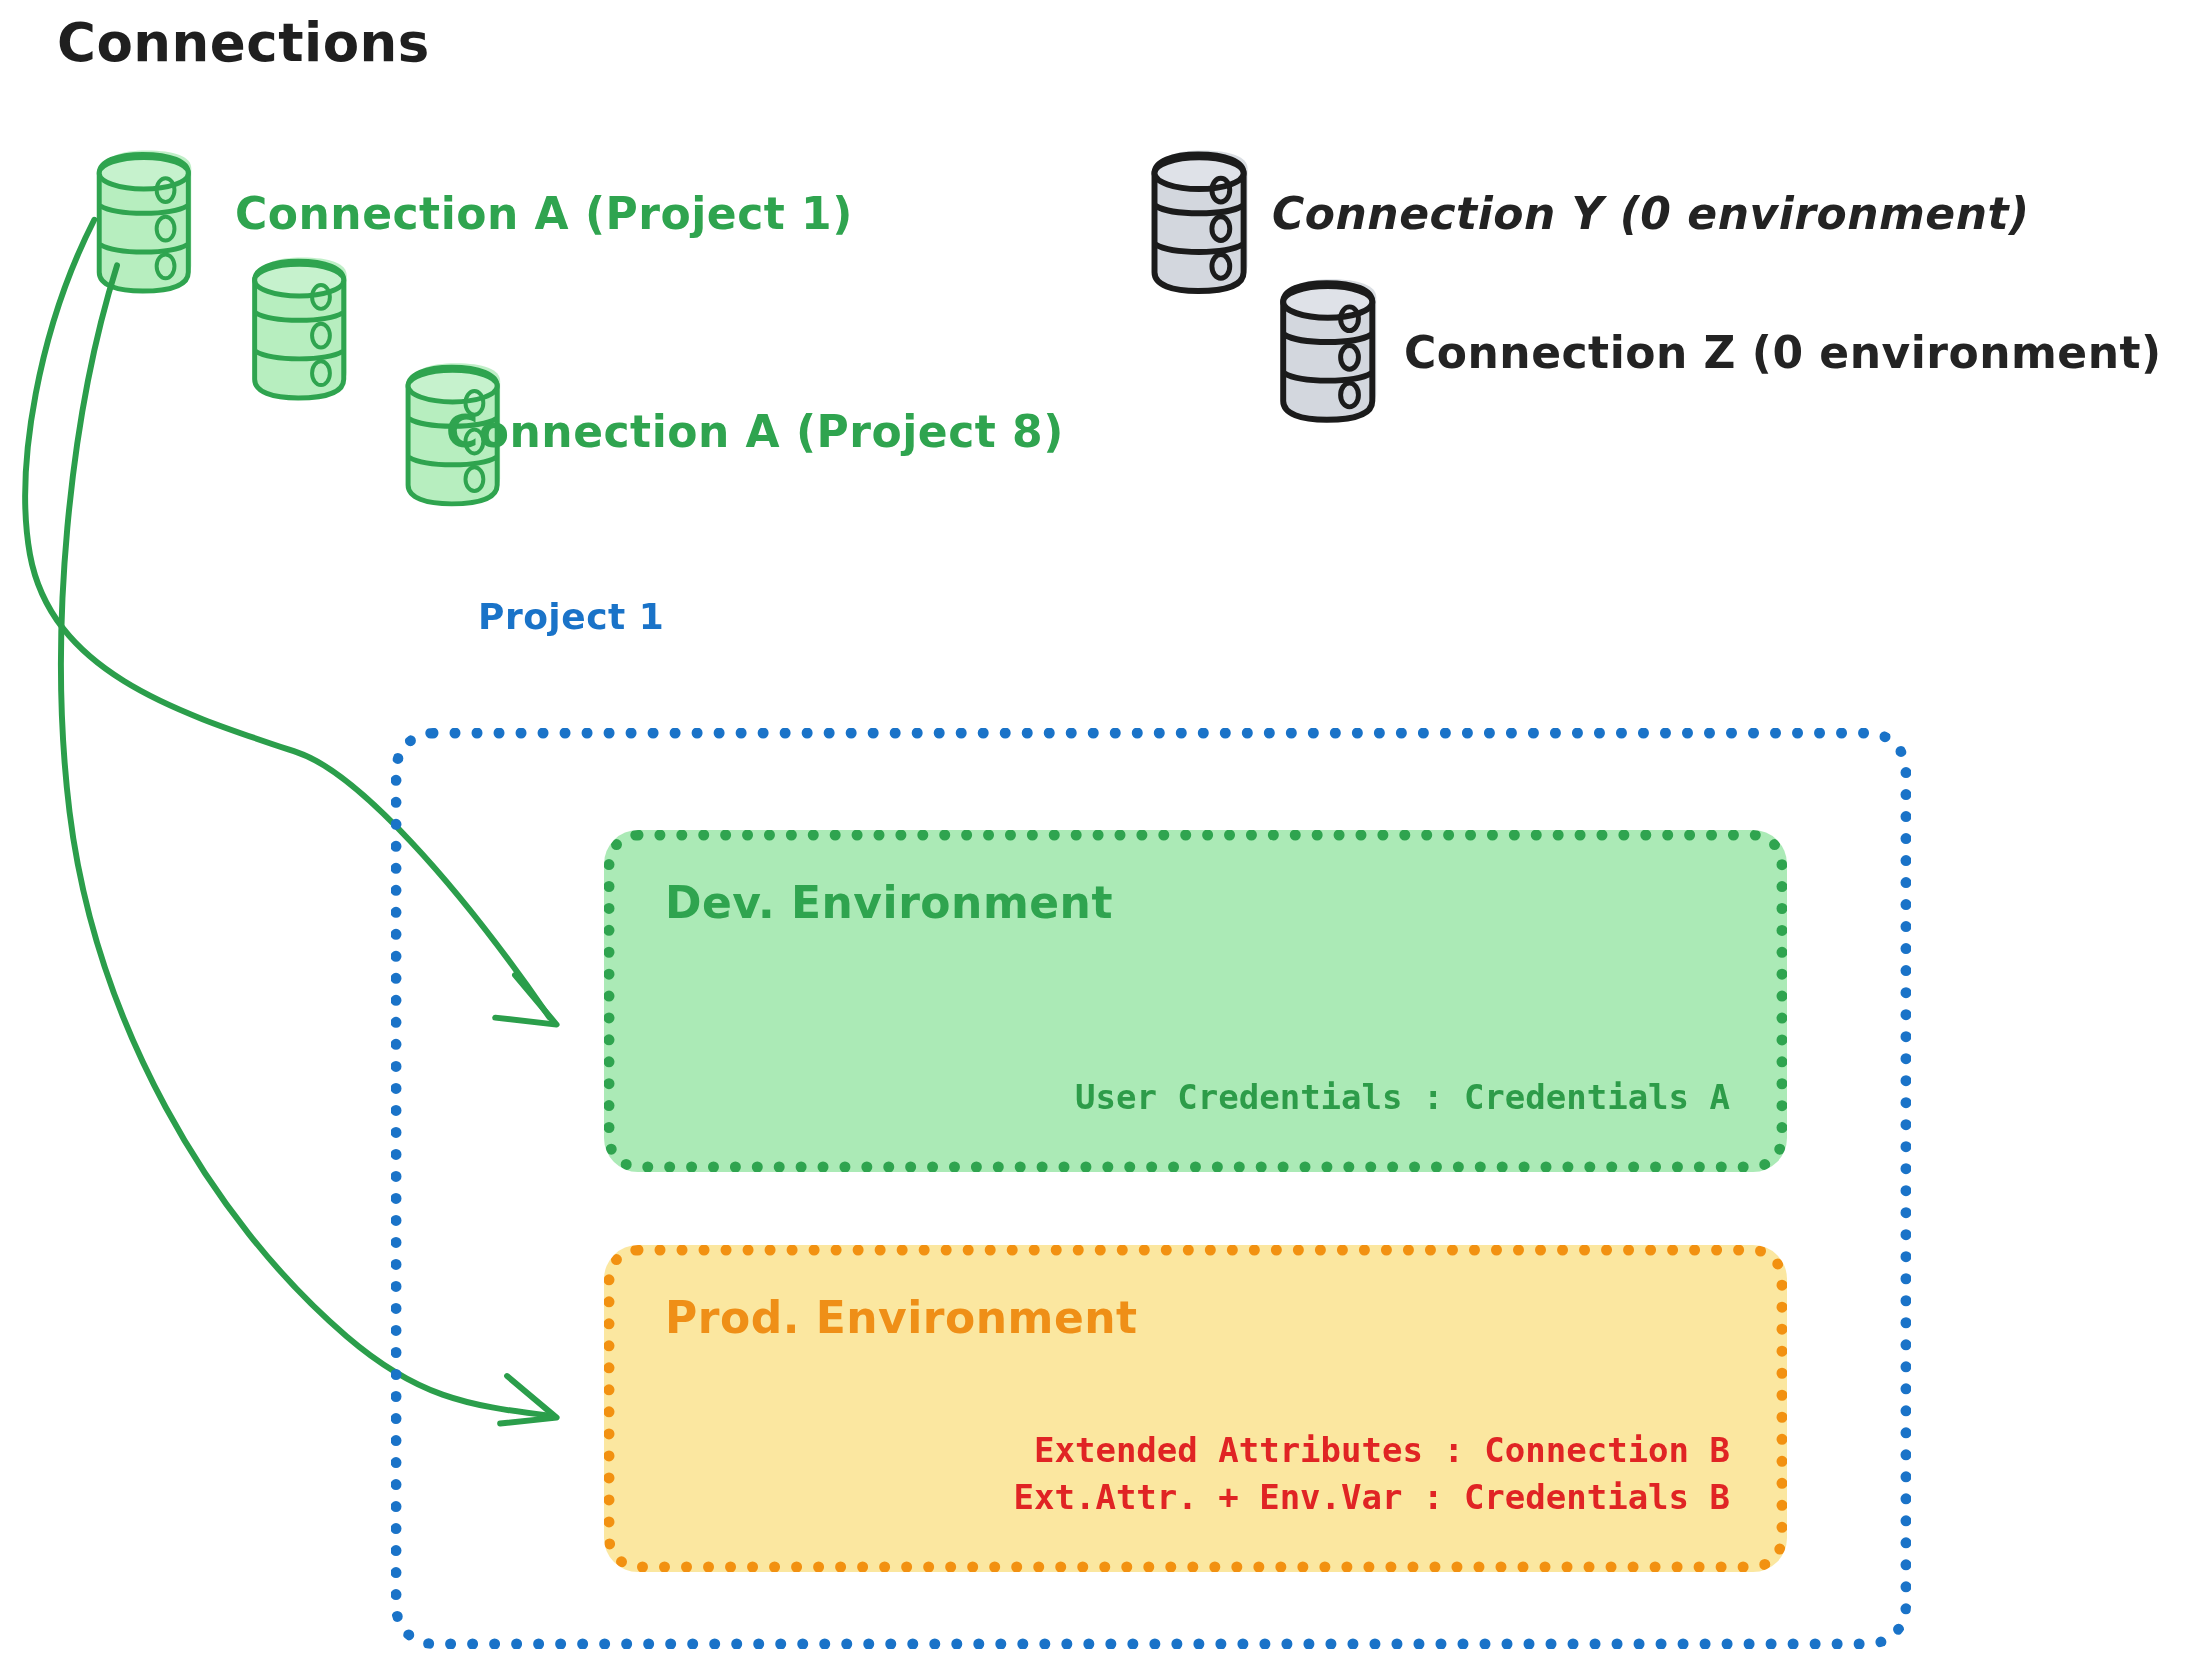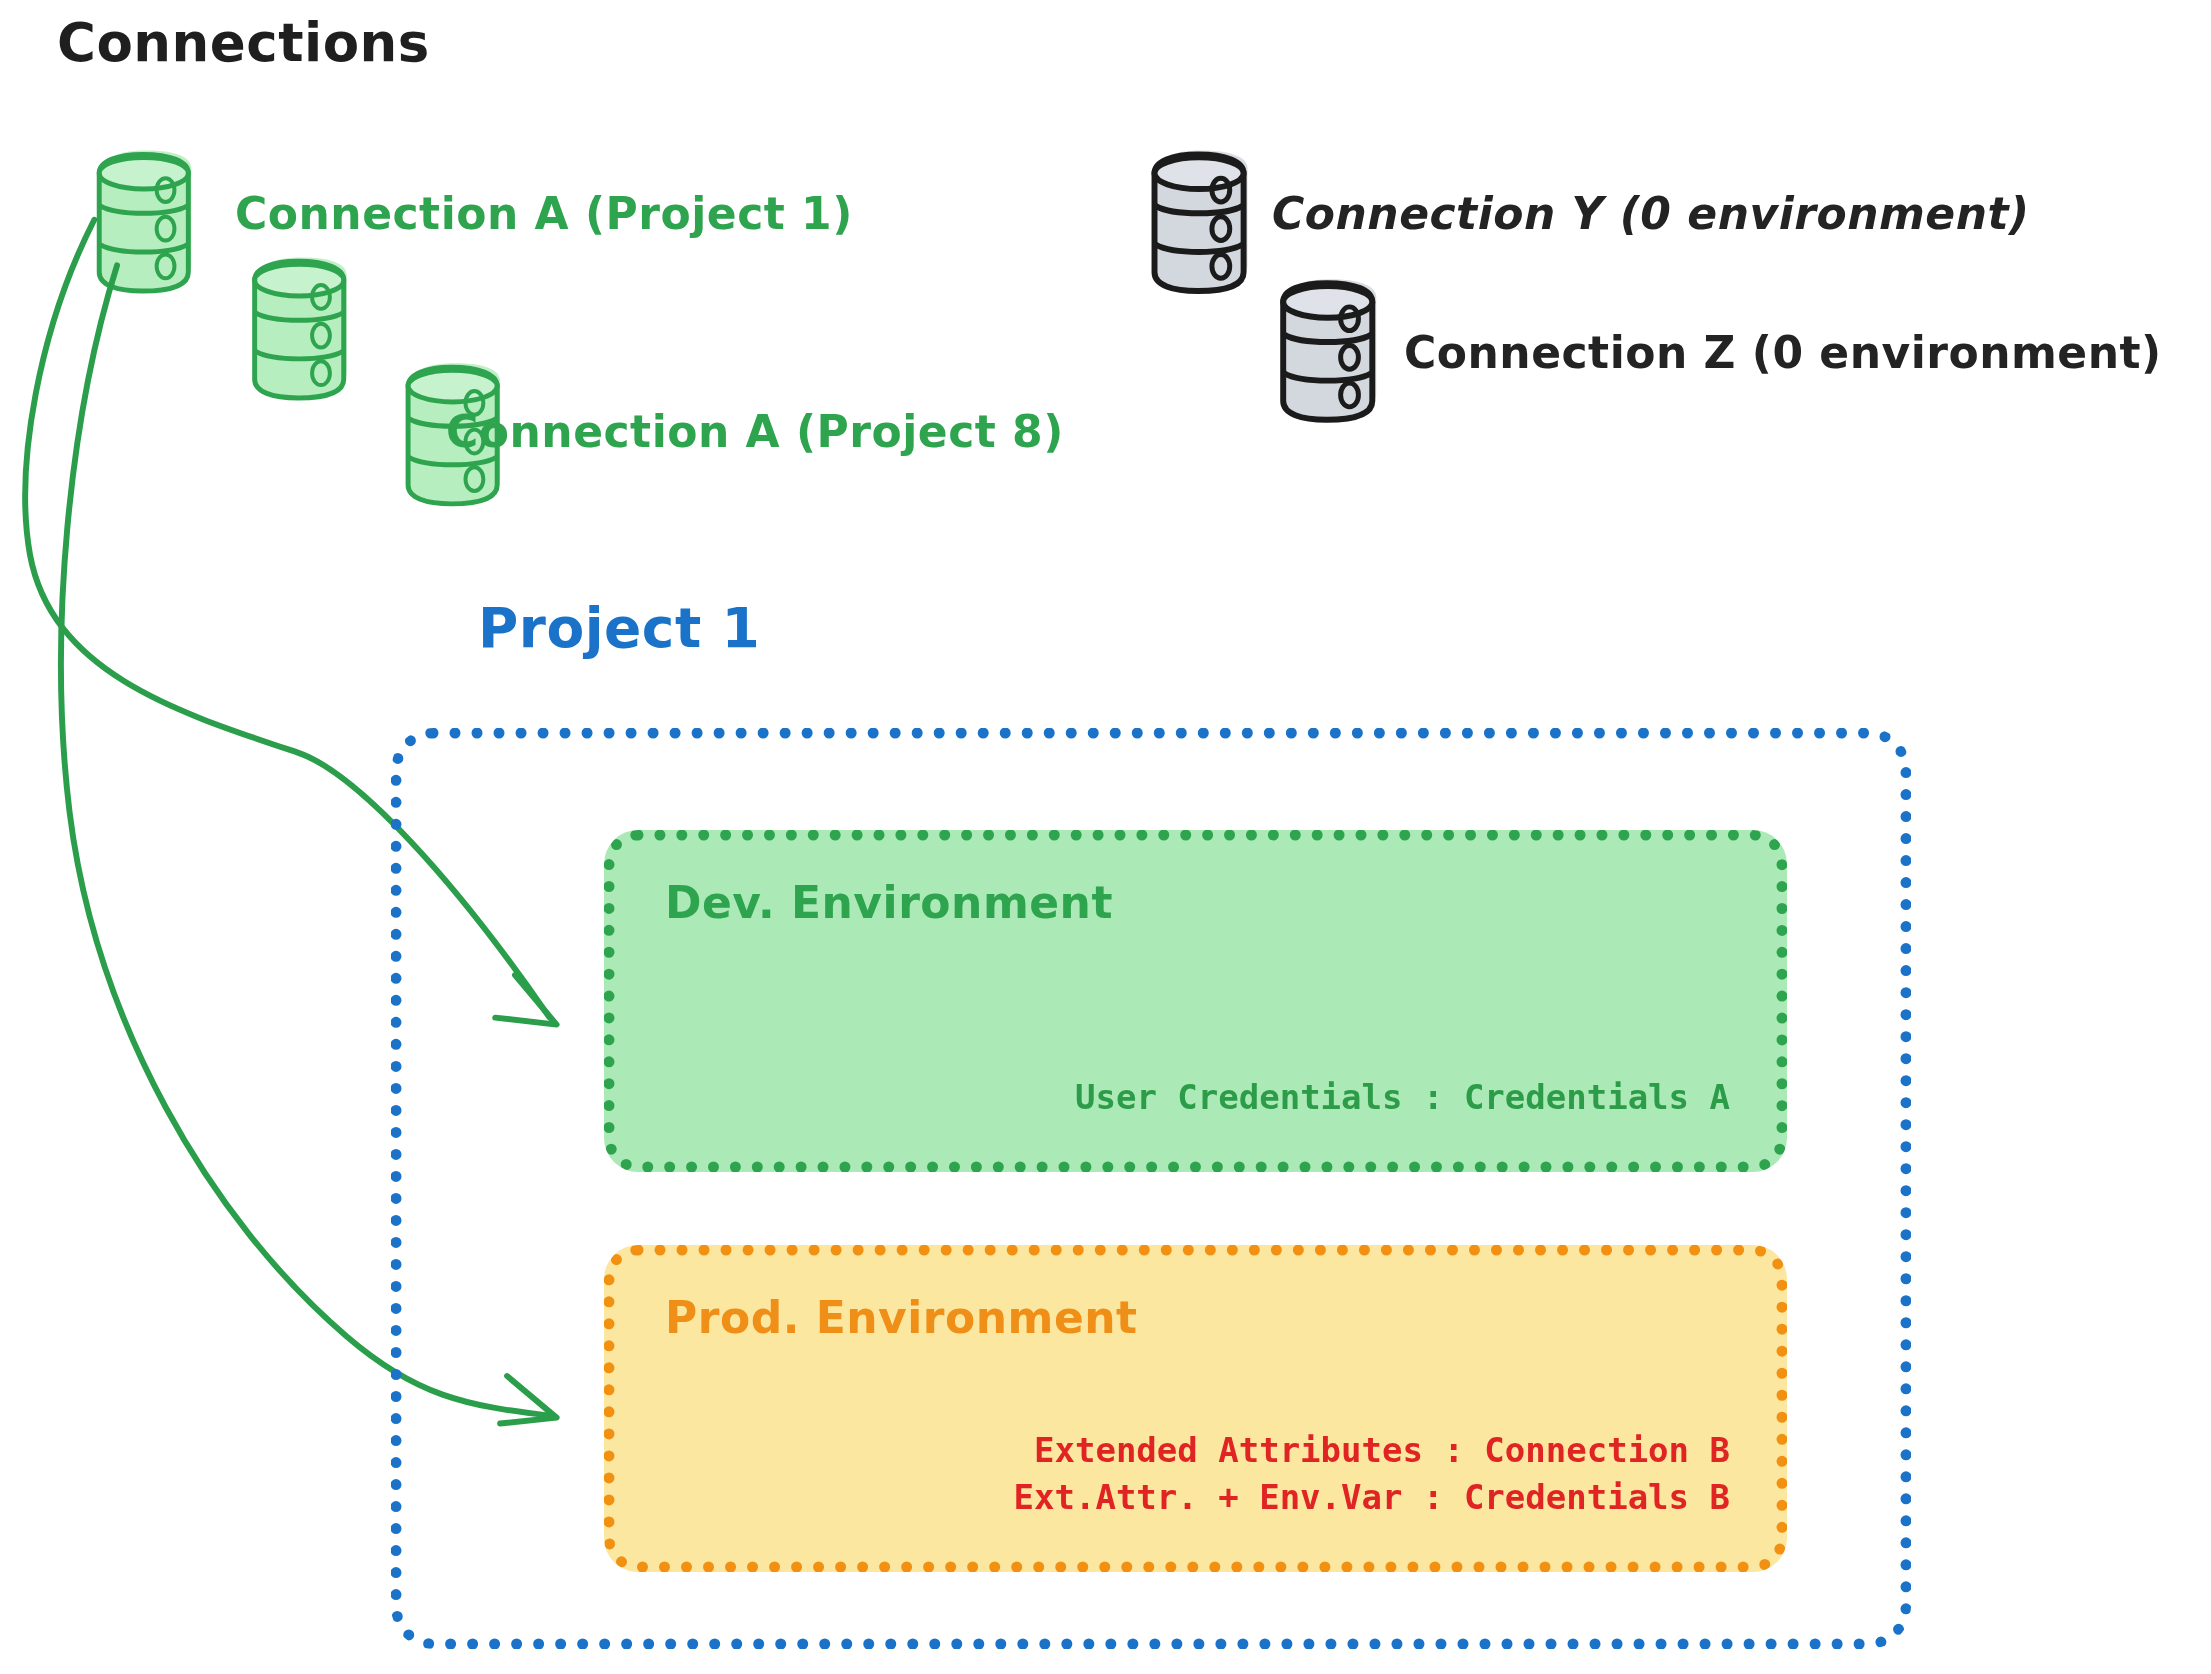--- a/index.html
+++ b/index.html
@@ -27,21 +27,21 @@
     position:absolute;
   }
 
   .title-connections {
     left:57px; top:12px;
     font-size:53px;
     color:#1f1f1f;
   }
   .lbl-green { color:#2fa44f; font-size:44px; }
   .lbl-black { color:#232323; font-size:44px; }
-  .lbl-project { color:#1a73c8; font-size:55px; }
+  .lbl-project { color:#1a73c8; font-size:36px; }
 
   
   #art { position:absolute; left:0; top:0; width:2212px; height:1674px; }
 
   
   .box {
     position:absolute;
     border-style:dotted;
     box-sizing:border-box;
   }

